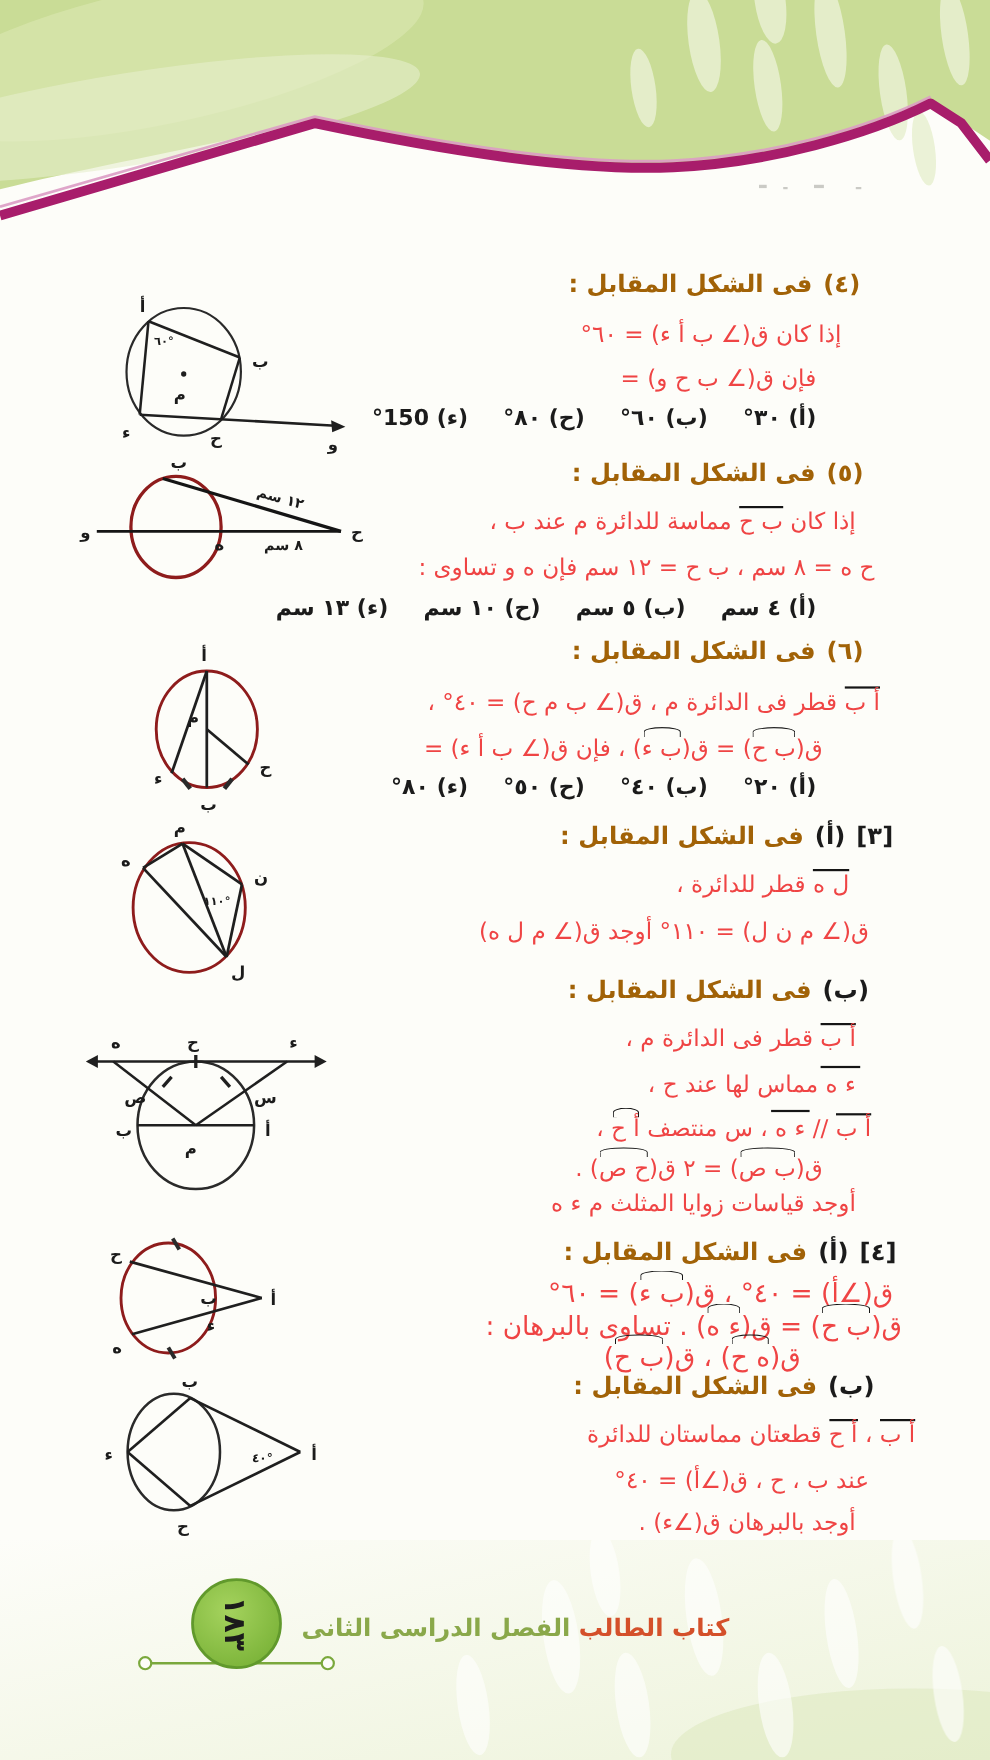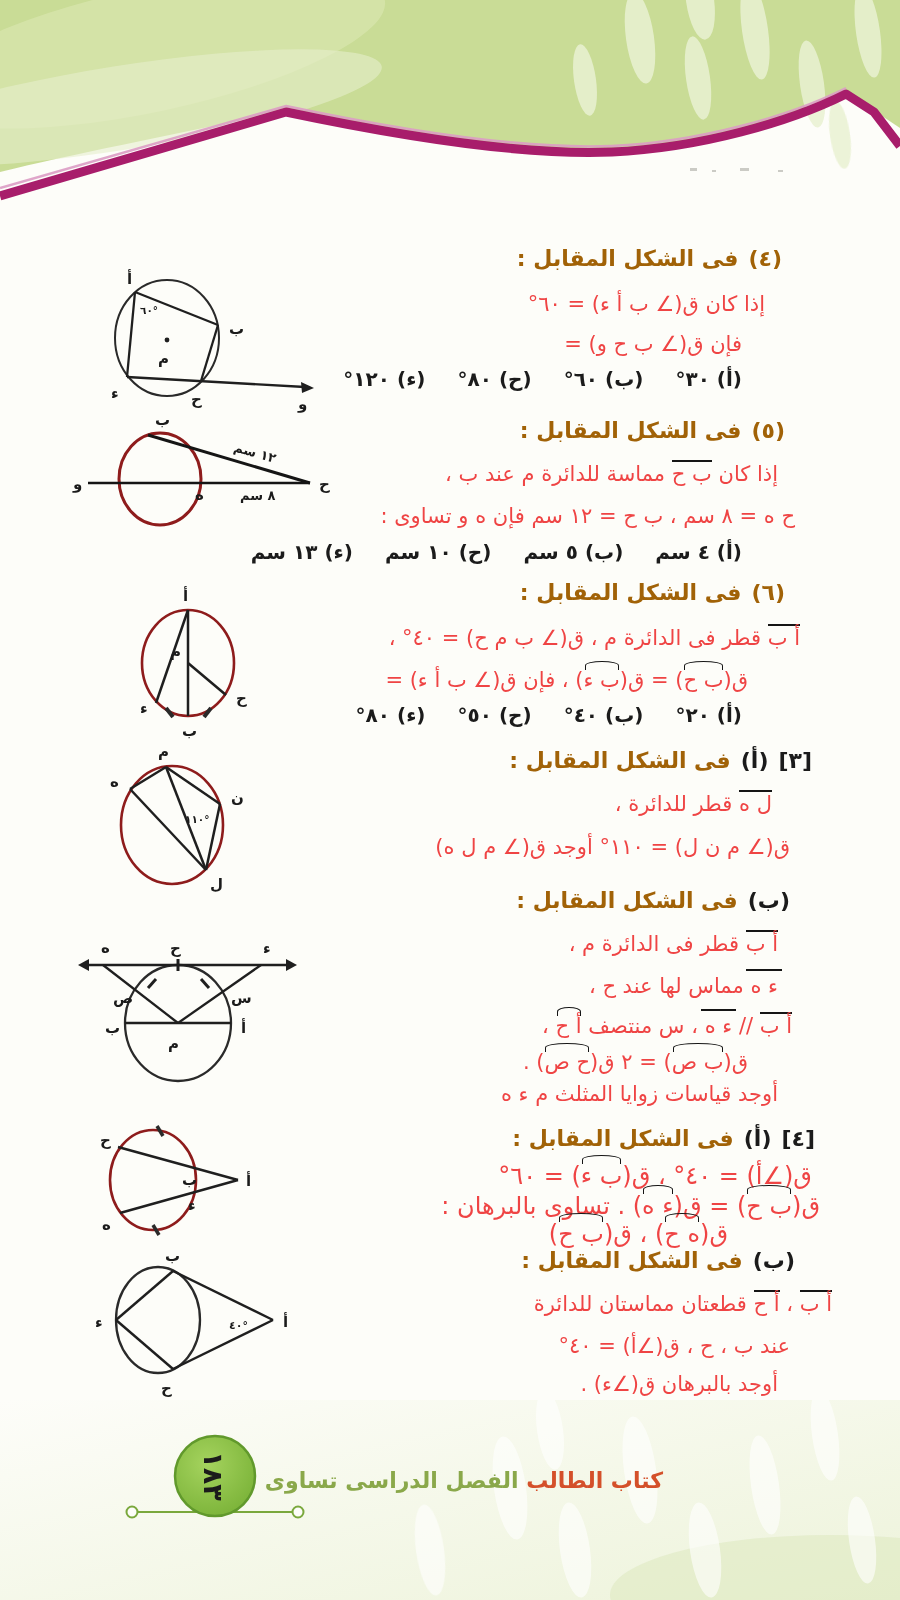--- a/index.html
+++ b/index.html
@@ -61,21 +61,21 @@
   <div class="qhead" style="top:246px;right:118px">
     <span class="red">(٤)</span>
     <span class="red">فى الشكل المقابل :</span>
   </div>
   <div class="qline" style="top:290px;right:135px"><span>إذا كان ق(∠ ب أ ء) = ٦٠°</span></div>
   <div class="qline" style="top:330px;right:158px"><span>فإن ق(∠ ب ح و) =</span></div>
   <div class="opt-row" style="top:367px;right:158px">
       <span class="opt"><span class="optl">(أ)</span><span class="optv">٣٠°</span></span>
       <span class="opt"><span class="optl">(ب)</span><span class="optv">٦٠°</span></span>
       <span class="opt"><span class="optl">(ح)</span><span class="optv">٨٠°</span></span>
-      <span class="opt"><span class="optl">(ء)</span><span class="optv">١٢٠°</span></span>
+      <span class="opt"><span class="optl">(ء)</span><span class="optv">150°</span></span>
     </div>
 
   <svg style="left:55px;top:246px" width="300" height="170" viewBox="0 0 300 170">
     <ellipse cx="112" cy="92" rx="52" ry="58" fill="none" stroke="#2a2a2a" stroke-width="2"></ellipse>
     <g stroke="#1f1f1f" stroke-width="2.3">
       <line x1="80" y1="46" x2="163" y2="79"></line>
       <line x1="163" y1="79" x2="146" y2="135"></line>
       <line x1="80" y1="46" x2="72" y2="131"></line>
       <line x1="72" y1="131" x2="250" y2="141"></line>
     </g>
@@ -279,16 +279,16 @@
       <ellipse cx="550" cy="30" rx="13" ry="40" transform="rotate(-8 550 30)"></ellipse>
     </g>
     <line x1="132" y1="112" x2="298" y2="112" stroke="#7aa83c" stroke-width="2.2"></line>
     <circle cx="132" cy="112" r="5.5" fill="#fdfdf9" stroke="#7aa83c" stroke-width="2"></circle>
     <circle cx="298" cy="112" r="5.5" fill="#fdfdf9" stroke="#7aa83c" stroke-width="2"></circle>
     <circle cx="215" cy="76" r="40" fill="url(#pg)" stroke="#61992c" stroke-width="2.5"></circle>
     <text transform="translate(213 76) rotate(90)" text-anchor="middle" dominant-baseline="central" font-size="27" fill="#cc2020">١٨٣</text>
   </svg>
   <div class="footer-text" style="top:1468px;right:237px">
     <span class="orange">كتاب الطالب</span>
-    <span class="green">الفصل الدراسى تساوى</span>
+    <span class="green">الفصل الدراسى الثانى</span>
   </div>
 
 </div>
 
 </body></html>

